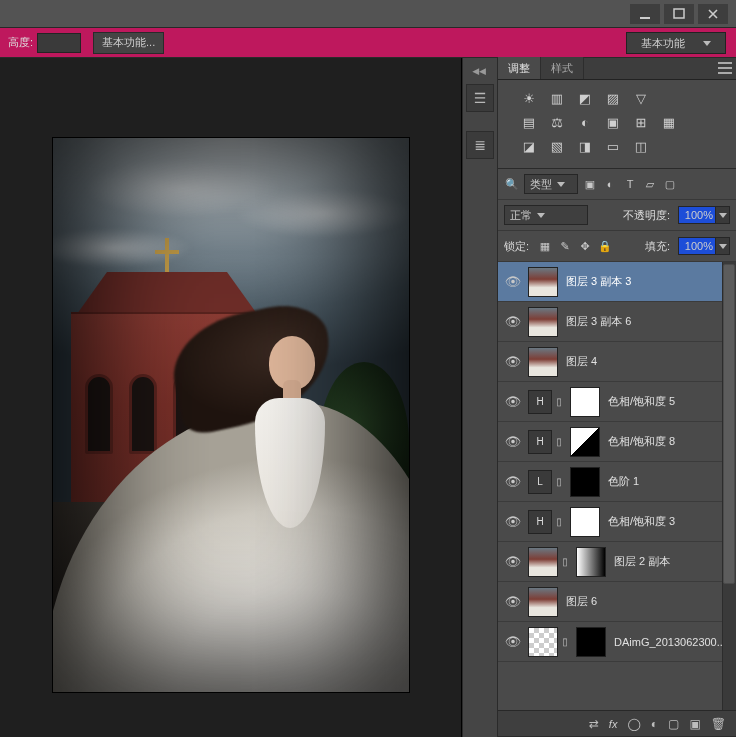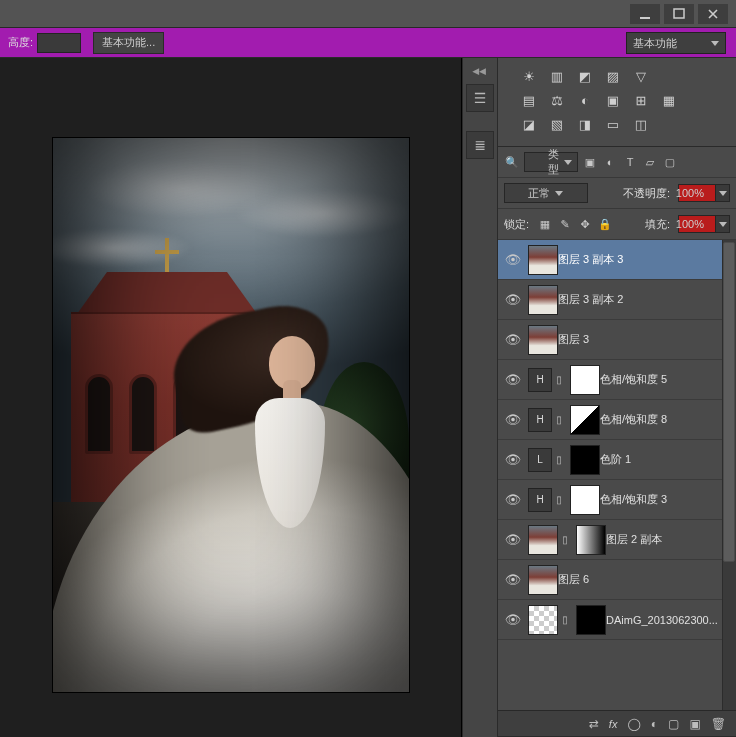--- a/index.html
+++ b/index.html
@@ -1,24 +1,24 @@
 <!DOCTYPE html>
 <html><head>
 <meta charset="utf-8">
 <style>
 *{box-sizing:border-box;margin:0;padding:0;font-family:Tahoma,"Microsoft YaHei",sans-serif;font-size:11px;color:#ccc;-webkit-user-select:none;user-select:none}
 body{background:#535353;width:736px;height:737px;overflow:hidden;position:relative}
 .titlebar{height:28px;background:#535353;display:flex;justify-content:flex-end;align-items:center;padding-right:8px;gap:4px;border-bottom:1px solid #282828}
 .winbtn{width:30px;height:20px;display:flex;align-items:center;justify-content:center;background:#3e3e3e;cursor:pointer}
 .winbtn svg{display:block}
-.optbar{height:30px;background:#a21caf;display:flex;align-items:center;padding:0 8px;border-bottom:1px solid #2a2a2a;position:relative}
+.optbar{height:30px;background:#be185d;display:flex;align-items:center;padding:0 8px;border-bottom:1px solid #2a2a2a;position:relative}
 .lbl{color:#ddd;margin-right:4px}
 .numfield{width:44px;height:20px;background:#3a3a3a;border:1px solid #242424;display:inline-block;margin-right:12px}
 .btn{height:22px;background:#444;border:1px solid #2a2a2a;padding:0 8px;display:flex;align-items:center;cursor:pointer;color:#ddd}
-.ws-dd{position:absolute;right:10px;top:4px;width:100px;height:22px;background:#3f3f3f;border:1px solid #222;display:flex;align-items:center;justify-content:space-between;padding:0 6px;cursor:pointer}
+.ws-dd{position:absolute;right:10px;top:4px;width:100px;height:22px;background:#3f3f3f;border:1px solid #222;display:flex;align-items:center;justify-content:space-between;padding:0 14px;cursor:pointer}
 .caret{width:0;height:0;border-left:4px solid transparent;border-right:4px solid transparent;border-top:5px solid #bbb}
 .main{display:flex;height:679px}
 .canvas-wrap{width:462px;background:#1f1f1f;position:relative;display:flex;align-items:flex-start;justify-content:center;border-right:1px solid #000}
 .canvas{margin-top:80px;width:356px;height:554px;background:#fff;position:relative;overflow:hidden;box-shadow:0 0 0 1px #000}
 .sky{position:absolute;inset:0;background:
  radial-gradient(ellipse 180% 60% at 50% 0%,#dfe6ea 0%,#b9c5cc 18%,#7c8b95 34%,#4d5c66 52%,#2f3b44 70%) ,
  linear-gradient(180deg,#1e2830,#4b5a64)}
 .cloud{position:absolute;background:radial-gradient(ellipse,rgba(255,255,255,.55),rgba(255,255,255,0) 70%);filter:blur(2px)}
 .church{position:absolute;left:4px;bottom:150px;width:230px;height:270px}
 .roof{position:absolute;left:20px;top:0;width:180px;height:0;border-left:30px solid transparent;border-right:30px solid transparent;border-bottom:42px solid #6e2d28}
@@ -50,40 +50,40 @@
 .ptabs{height:22px;background:#3d3d3d;display:flex;align-items:flex-end;border-bottom:1px solid #222;position:relative}
 .ptab{padding:4px 10px 3px;background:#3d3d3d;color:#aaa;border-right:1px solid #2d2d2d;cursor:pointer}
 .ptab.active{background:#4a4a4a;color:#e2e2e2}
 .pmenu{position:absolute;right:4px;top:4px;width:14px;height:12px;cursor:pointer;display:flex;flex-direction:column;justify-content:space-between}
 .pmenu span{height:2px;background:#aaa;display:block}
 .adj-body{padding:6px 8px 10px}
 .adj-title{color:#ddd;margin-bottom:8px}
 .iconrow{display:flex;gap:10px;padding:4px 0 4px 14px;align-items:center}
 .aicon{width:18px;height:16px;color:#cfcfcf;font-size:13px;display:flex;align-items:center;justify-content:center;cursor:pointer}
 .layerctl{padding:5px 6px;display:flex;align-items:center;gap:4px;border-bottom:1px solid #383838}
-.dd{height:20px;background:#3f3f3f;border:1px solid #262626;display:flex;align-items:center;padding:0 23px;gap:5px;cursor:pointer}
+.dd{height:20px;background:#3f3f3f;border:1px solid #262626;display:flex;align-items:center;padding:0 5px;gap:5px;cursor:pointer}
 .small-ic{width:16px;height:16px;display:flex;align-items:center;justify-content:center;color:#c8c8c8;font-size:11px;cursor:pointer}
 .numdd{display:flex;align-items:center;height:20px}
-.numdd .v{width:38px;background:#b91c1c;border:1px solid #262626;height:18px;display:flex;align-items:center;justify-content:flex-end;padding-right:11px}
+.numdd .v{width:38px;background:#1d4ed8;border:1px solid #262626;height:18px;display:flex;align-items:center;justify-content:flex-end;padding-right:2px}
 .numdd .c{width:14px;height:18px;background:#3a3a3a;border:1px solid #262626;border-left:none;display:flex;align-items:center;justify-content:center}
 .layerlist{flex:1;overflow:hidden;background:#4a4a4a;position:relative}
 .lrow{height:40px;display:flex;align-items:center;border-bottom:1px solid #3b3b3b;padding-left:4px;cursor:pointer}
 .lrow.sel{background:#5b7aa0}
 .lrow.sel .lname{color:#fff}
 .eye{width:22px;display:flex;justify-content:center;color:#c8c8c8;font-size:13px}
 .thumb{width:30px;height:30px;border:1px solid #222;margin-left:4px;position:relative;flex-shrink:0}
 .thumb.photo{background:linear-gradient(180deg,#6a7882 0%,#7d3e36 40%,#e9e6df 70%)}
 .thumb.white{background:#fff}
 .thumb.black{background:#000}
 .thumb.gm{background:linear-gradient(90deg,#fff,#000)}
 .thumb.mix{background:linear-gradient(135deg,#fff 50%,#000 50%)}
 .thumb.ch{background:repeating-conic-gradient(#ccc 0 25%,#fff 0 50%) 0 0/10px 10px}
 .adjbadge{width:24px;height:24px;border:1px solid #222;background:#3a3a3a;margin-left:4px;display:flex;align-items:center;justify-content:center;font-size:10px;color:#ddd;flex-shrink:0}
 .link{width:10px;text-align:center;color:#bbb;font-size:10px;margin:0 2px}
-.lname{color:#e0e0e0;white-space:nowrap;overflow:hidden;text-overflow:ellipsis}
+.lname{margin-left:8px;color:#e0e0e0;white-space:nowrap;overflow:hidden;text-overflow:ellipsis}
 .layerfoot{height:26px;background:#3f3f3f;border-top:1px solid #282828;display:flex;align-items:center;justify-content:flex-end;gap:10px;padding:0 10px}
 .layerfoot .fi{color:#bdbdbd;font-size:12px;cursor:pointer}
 .scrollbar{position:absolute;right:0;top:0;width:14px;height:100%;background:#3a3a3a;border-left:1px solid #2c2c2c}
 .sbthumb{position:absolute;right:1px;top:2px;width:12px;height:320px;background:#5c5c5c;border:1px solid #4b4b4b;border-radius:2px}
 .sep{height:1px;background:#2f2f2f;margin:6px 0}
 </style>
 </head>
 <body>
 
 <div class="titlebar">
@@ -156,20 +156,29 @@
         <span>◀◀</span>
       </div>
     <div class="gicon">☰</div>
     <div class="sep"></div>
     <div class="gicon">≣</div>
   </div>
 
   <div class="right">
 
     <div class="panel">
+      <div class="ptabs">
+        <div class="ptab active">调整</div>
+        <div class="ptab">样式</div>
+        <div class="pmenu">
+            <span></span>
+            <span></span>
+            <span></span>
+          </div>
+      </div>
       <div class="adj-body">
         <div class="iconrow">
           <div class="aicon">☀</div>
           <div class="aicon">▥</div>
           <div class="aicon">◩</div>
           <div class="aicon">▨</div>
           <div class="aicon">▽</div>
         </div>
         <div class="iconrow">
           <div class="aicon">▤</div>
@@ -236,26 +245,26 @@
       <div class="layerlist">
         <div id="layer-rows">
             <div class="lrow sel">
               <span class="eye">👁</span>
               <span class="thumb photo"></span>
               <span class="lname">图层 3 副本 3</span>
             </div>
             <div class="lrow">
               <span class="eye">👁</span>
               <span class="thumb photo"></span>
-              <span class="lname">图层 3 副本 2</span>
-            </div>
-            <div class="lrow">
-              <span class="eye">👁</span>
-              <span class="thumb photo"></span>
-              <span class="lname">图层 3</span>
+              <span class="lname">图层 3 副本 6</span>
+            </div>
+            <div class="lrow">
+              <span class="eye">👁</span>
+              <span class="thumb photo"></span>
+              <span class="lname">图层 4</span>
             </div>
             <div class="lrow">
               <span class="eye">👁</span>
               <span class="adjbadge">H</span>
               <span class="link">▯</span>
               <span class="thumb white"></span>
               <span class="lname">色相/饱和度 5</span>
             </div>
             <div class="lrow">
               <span class="eye">👁</span>

